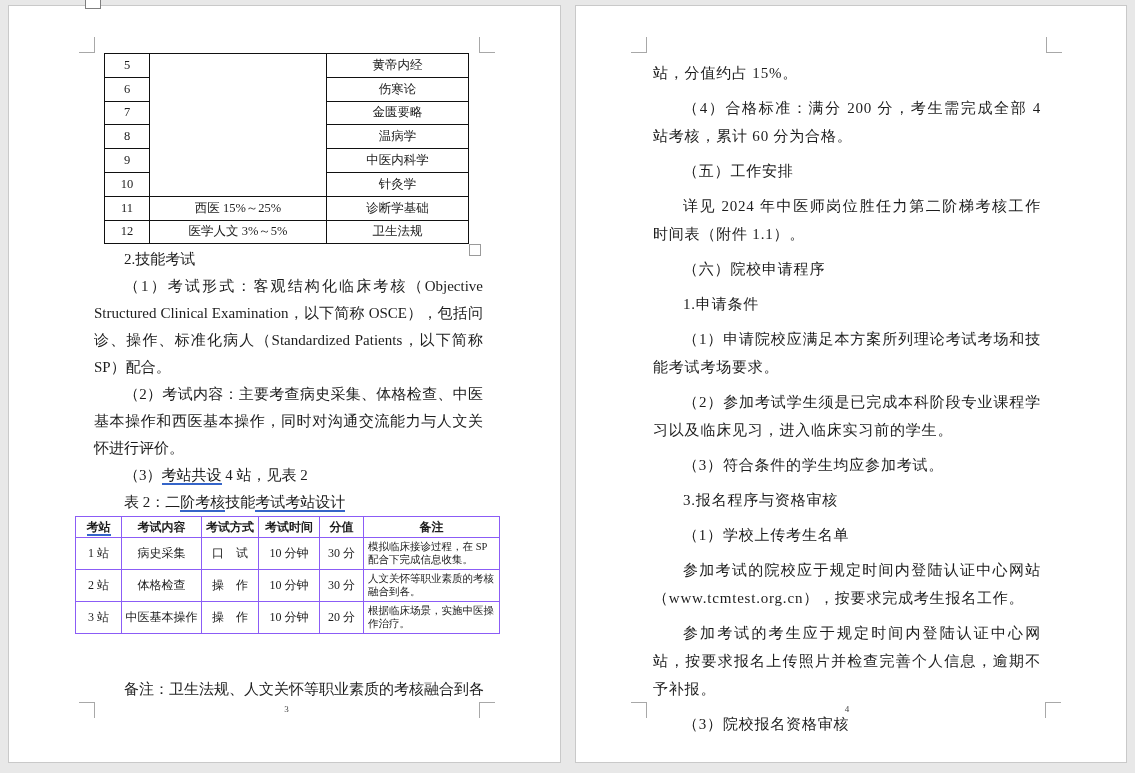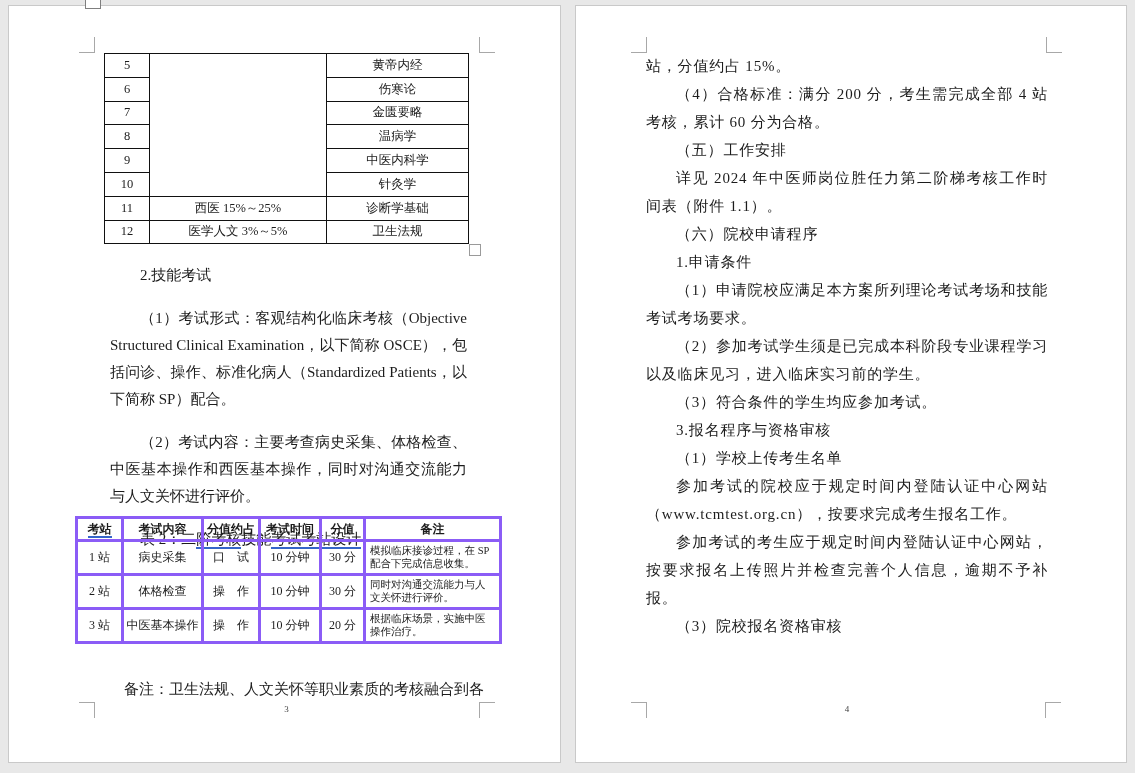--- a/index.html
+++ b/index.html
@@ -18,32 +18,32 @@
   .cm.br{border-left:1px solid #a8a8a8;border-top:1px solid #a8a8a8;}
 
   
   .t1{position:absolute;left:95px;top:47px;width:364px;border-collapse:collapse;
       font-size:12.5px;text-align:center;table-layout:fixed;}
   .t1 td{border:1px solid #111;height:22.8px;padding:0 2px;overflow:hidden;}
 
   
   .t2{position:absolute;left:66px;top:510px;width:424px;border-collapse:collapse;
       font-size:12px;text-align:center;table-layout:fixed;}
-  .t2 th,.t2 td{border:3px solid #8b5cf6;padding:0 2px;overflow:hidden;}
+  .t2 th,.t2 td{border:1px solid #8b5cf6;padding:0 2px;overflow:hidden;}
   .t2 th{font-weight:bold;height:20px;font-size:12px;}
   .t2 td{height:29px;}
   .t2 td.remark{font-size:10.5px;text-align:left;line-height:12.5px;padding:1px 4px;}
   .t2 tr.trow td{height:20px;}
 
   .body-l{position:absolute;left:85px;top:240px;width:389px;font-size:15px;
           line-height:27px;text-align:justify;text-justify:inter-character;}
-  .body-l p{margin:16px;text-indent:2em;}
+  .body-l p{margin:0;text-indent:2em;}
   .body-r{position:absolute;left:70px;top:46px;width:402px;font-size:15px;
           line-height:28px;letter-spacing:0.8px;text-align:justify;text-justify:inter-character;}
-  .body-r p{margin:0;text-indent:2em;}
+  .body-r p{margin:7px;text-indent:2em;}
   .noindent{text-indent:0 !important;}
 
   .gu{border-bottom:2px solid #3565c9;padding-bottom:0px;}
 
   .note{position:absolute;left:85px;top:674px;width:404px;font-size:15px;
         white-space:nowrap;text-indent:2em;overflow:hidden;}
   .pnum{position:absolute;top:698px;text-align:center;font-size:9px;color:#3f3f3f;}
   .pnum.l{left:85px;width:385px;}
   .pnum.r{left:70px;width:402px;}
 
@@ -108,58 +108,61 @@
         <td>卫生法规</td>
       </tr>
     </tbody>
       </table>
     <div class="handle"></div>
 
     <div class="body-l">
       <p>2.技能考试</p>
       <p>（1）考试形式：客观结构化临床考核（Objective Structured Clinical Examination，以下简称 OSCE），包括问诊、操作、标准化病人（Standardized Patients，以下简称 SP）配合。</p>
       <p>（2）考试内容：主要考查病史采集、体格检查、中医基本操作和西医基本操作，同时对沟通交流能力与人文关怀进行评价。</p>
+      <p>
+        <span>（3）</span><span class="gu">考站共设</span><span> 4 站，见表 2</span>
+      </p>
       <p>
         <span>表 2：二</span><span class="gu">阶考核</span><span>技能</span><span class="gu">考试考站设计</span>
       </p>
     </div>
 
     <table class="t2">
       <colgroup>
         <col style="width:46px">
           <col style="width:80px">
           <col style="width:57px">
         <col style="width:61px">
           <col style="width:44px">
           <col style="width:136px">
       </colgroup>
       <tbody>
           <tr>
         <th><span class="gu">考站</span></th>
         <th>考试内容</th>
-        <th>分值约占</th>
+        <th>考试方式</th>
         <th>考试时间</th>
         <th>分值</th>
         <th>备注</th>
       </tr>
       <tr>
         <td>1 站</td>
         <td>病史采集</td>
         <td>口　试</td>
         <td>10 分钟</td>
         <td>30 分</td>
         <td class="remark">模拟临床接诊过程，在 SP 配合下完成信息收集。</td>
       </tr>
       <tr>
         <td>2 站</td>
         <td>体格检查</td>
         <td>操　作</td>
         <td>10 分钟</td>
         <td>30 分</td>
-        <td class="remark">同时对沟通交流能力与人文关怀进行评价。</td>
+        <td class="remark">人文关怀等职业素质的考核融合到各。</td>
       </tr>
       <tr>
         <td>3 站</td>
         <td>中医基本操作</td>
         <td>操　作</td>
         <td>10 分钟</td>
         <td>20 分</td>
         <td class="remark">根据临床场景，实施中医操作治疗。</td>
       </tr>
     </tbody>

